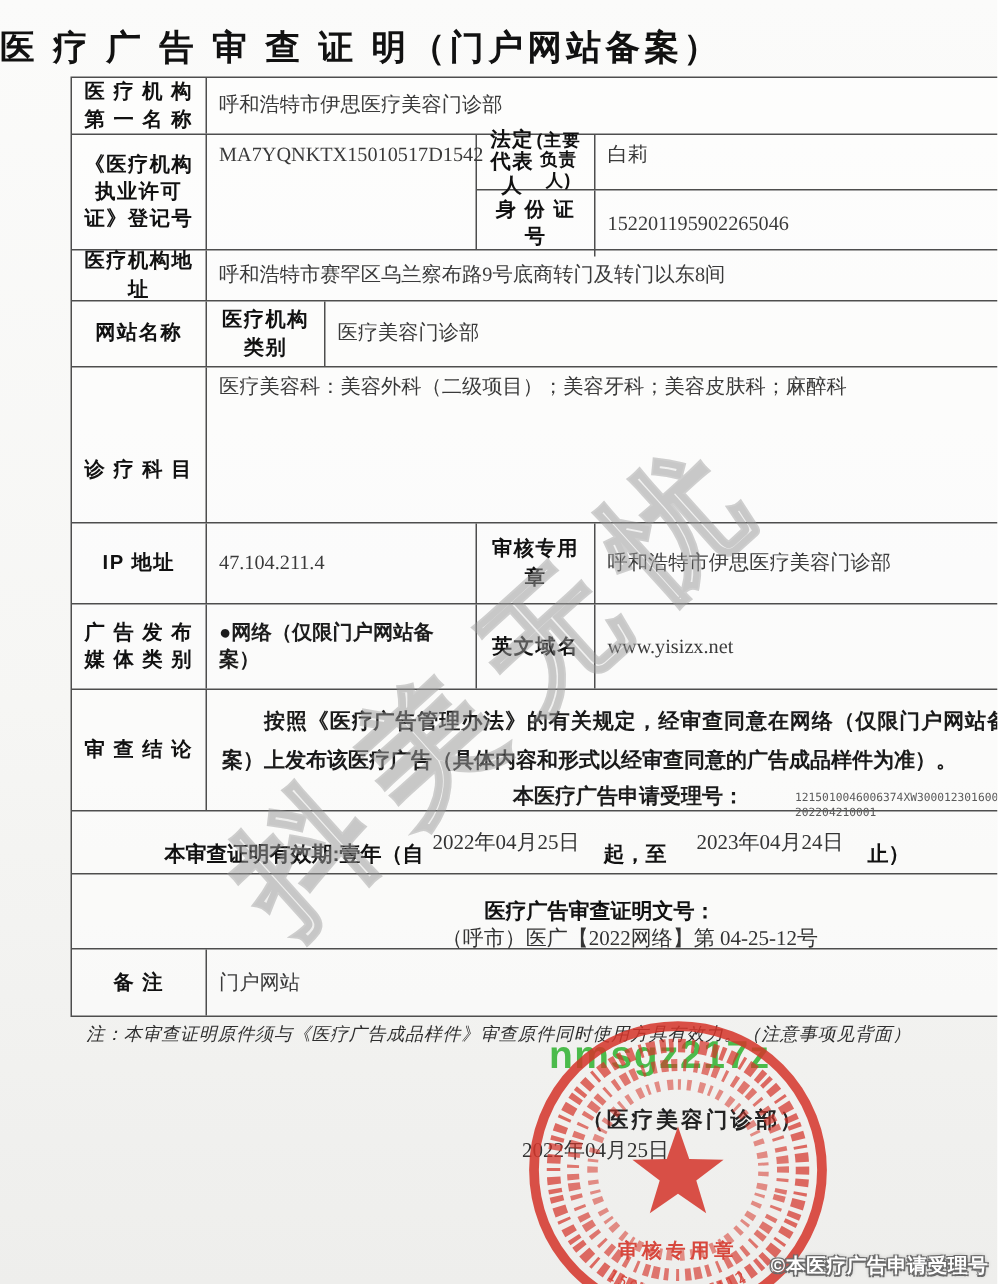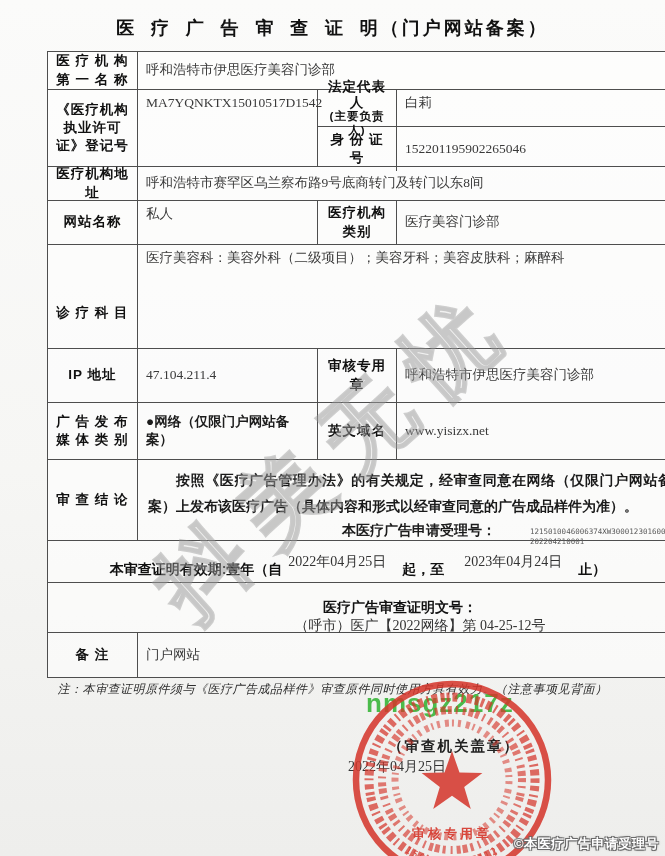--- a/index.html
+++ b/index.html
@@ -3,22 +3,22 @@
 <meta charset="utf-8">
 <style>
   html,body{margin:0;padding:0;}
   body{font-family:"Liberation Sans",sans-serif;}
   .page{
     position:relative;width:665px;height:856px;overflow:hidden;
     background:linear-gradient(180deg,#fbfbfa 0%,#f6f6f4 55%,#eeeeec 100%);
     color:#1c1c1c;
   }
   .title{
-    position:absolute;top:16px;left:0;width:100%;text-align:center;
-    font-size:18px;font-weight:bold;letter-spacing:3px;color:#111;font-family:Liberation Mono, monospace;
+    position:absolute;top:16px;left:0;width:100%;
+    font-size:23px;font-weight:bold;letter-spacing:3px;color:#111;
   }
   .cert-table{
     position:absolute;left:47px;top:51px;width:636px;
     border:1px solid #4e4e4e;background:rgba(255,255,255,0.55);
     box-sizing:border-box;z-index:2;
   }
   .row{display:flex;border-bottom:1px solid #4e4e4e;box-sizing:border-box;}
   .row:last-child{border-bottom:none;}
   .cell{box-sizing:border-box;border-right:1px solid #4e4e4e;padding:4px 8px;
         display:flex;align-items:center;font-size:13.5px;line-height:1.35;}
@@ -27,21 +27,21 @@
          white-space:pre-line;letter-spacing:1px;color:#111;}
   .value{font-family:"Liberation Serif",serif;color:#3a3a3a;font-weight:normal;}
   .w-label{width:90px;flex:none;}
   .w-mid{width:180px;flex:none;}
   .w-sub{width:79px;flex:none;}
   .flex1{flex:1;}
   .vtop{align-items:flex-start;}
   .rightstack{flex:1;display:flex;flex-direction:column;box-sizing:border-box;}
   .subrow{display:flex;box-sizing:border-box;}
   .subrow.first{border-bottom:1px solid #4e4e4e;}
-  .legal{flex-direction:column;justify-content:center;line-height:1.15;}
+  .legal{flex-direction:row;justify-content:center;line-height:1.15;}
   .legal .small{font-size:11.5px;}
   .dept-label{align-items:flex-end;padding-bottom:26px;}
   .site-name{padding-right:20px;}
   .concl-body{display:block;padding:8px 10px 4px 10px;}
   .concl-text{font-weight:bold;font-size:14px;line-height:1.85;text-indent:2em;
               margin:0;color:#1a1a1a;text-align:justify;}
   .receipt-line{display:flex;justify-content:flex-end;align-items:flex-start;
                 margin-top:2px;padding-right:2px;gap:31px;}
   .receipt-label{font-weight:bold;font-size:14px;white-space:nowrap;}
   .receipt-no{font-family:"DejaVu Sans Mono",monospace;font-size:7.5px;
@@ -121,21 +121,20 @@
       </div>
     </div>
 
     <div class="row" style="height:34px">
       <div class="cell label w-label">医疗机构地址</div>
       <div class="cell value flex1">呼和浩特市赛罕区乌兰察布路9号底商转门及转门以东8间</div>
     </div>
 
     <div class="row" style="height:44px">
       <div class="cell label w-label">网站名称</div>
-      <div class="cell value w-mid vtop">私人</div>
       <div class="cell label w-sub">医疗机构
 类别</div>
       <div class="cell value flex1">医疗美容门诊部</div>
     </div>
 
     <div class="row" style="height:104px">
       <div class="cell label w-label dept-label">诊 疗 科 目</div>
       <div class="cell value flex1 vtop">医疗美容科：美容外科（二级项目）；美容牙科；美容皮肤科；麻醉科</div>
     </div>
 
@@ -191,21 +190,21 @@
     </div>
 
   </div>
 
   <div class="footnote">注：本审查证明原件须与《医疗广告成品样件》审查原件同时使用方具有效力。（注意事项见背面）</div>
 
   <div class="wm-diagonal">抖美无忧</div>
 
   <div class="green-code">nmsgz217z</div>
 
-  <div class="stamp-caption">（审查机关盖章）</div>
+  <div class="stamp-caption">（医疗美容门诊部）</div>
 
   <div class="stamp-date">2022年04月25日</div>
 
   <div class="stamp-wrap">
     <svg width="220" height="220" viewBox="0 0 220 220">
 
       <circle cx="110" cy="110" r="96" fill="none" stroke="#d5352a" stroke-width="6.5" opacity="0.95"></circle>
 
       <circle cx="110" cy="110" r="83" fill="none" stroke="#d5352a" stroke-width="9" stroke-dasharray="3 3 5 4 2 3 6 3 4 2" opacity="0.8"></circle>
       <circle cx="110" cy="110" r="70" fill="none" stroke="#d5352a" stroke-width="8" stroke-dasharray="4 4 2 5 3 3 5 2" opacity="0.72" transform="rotate(14 110 110)"></circle>

